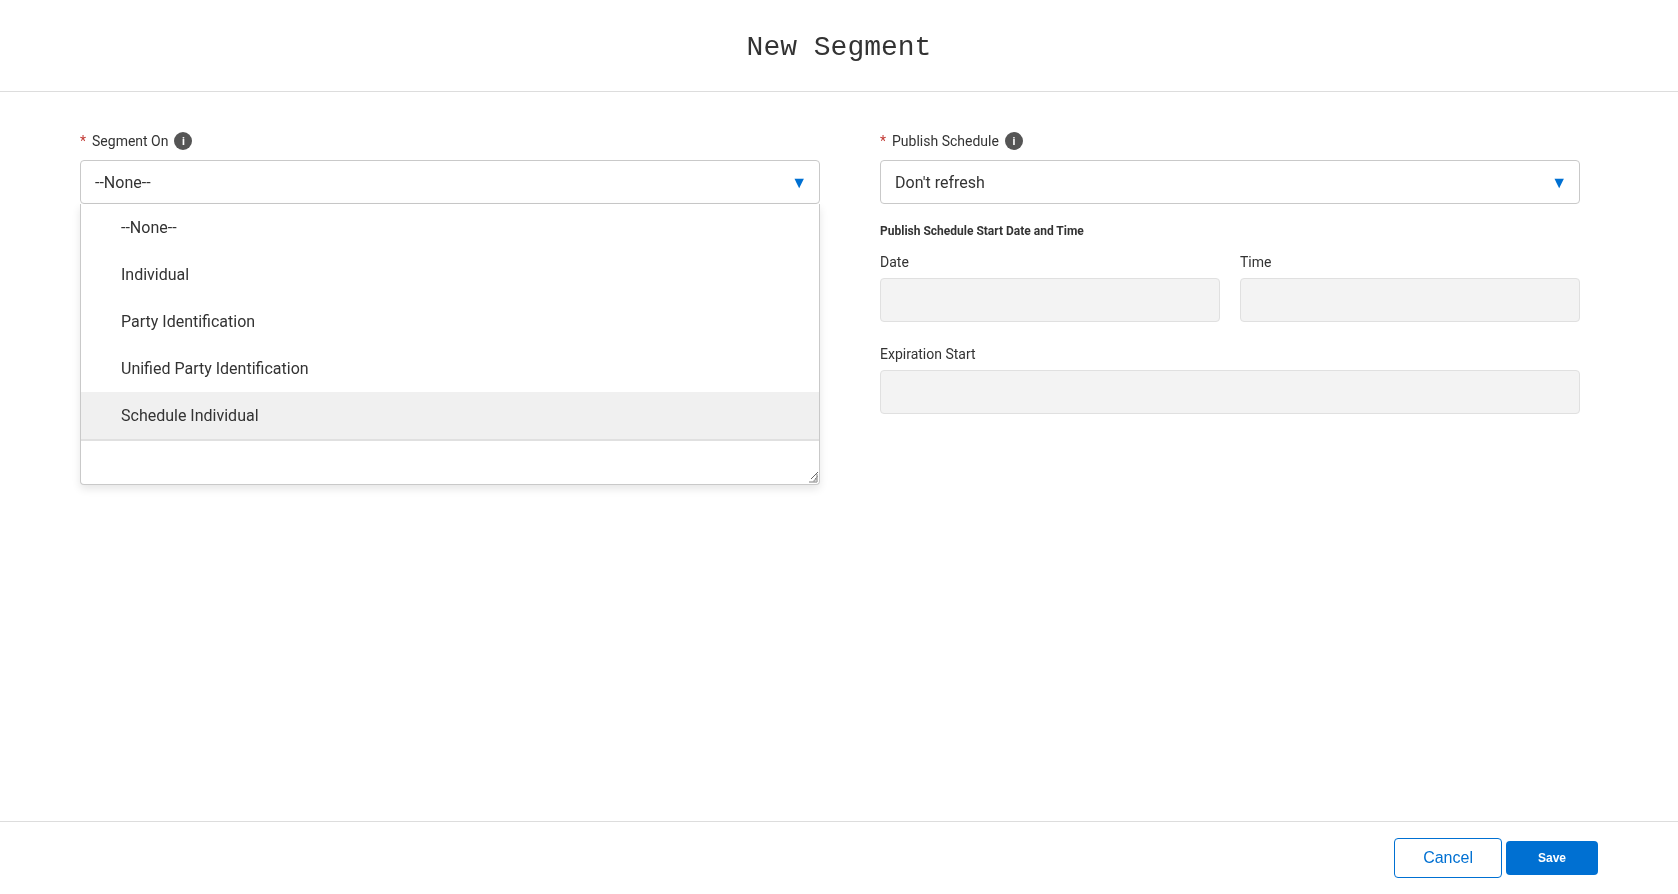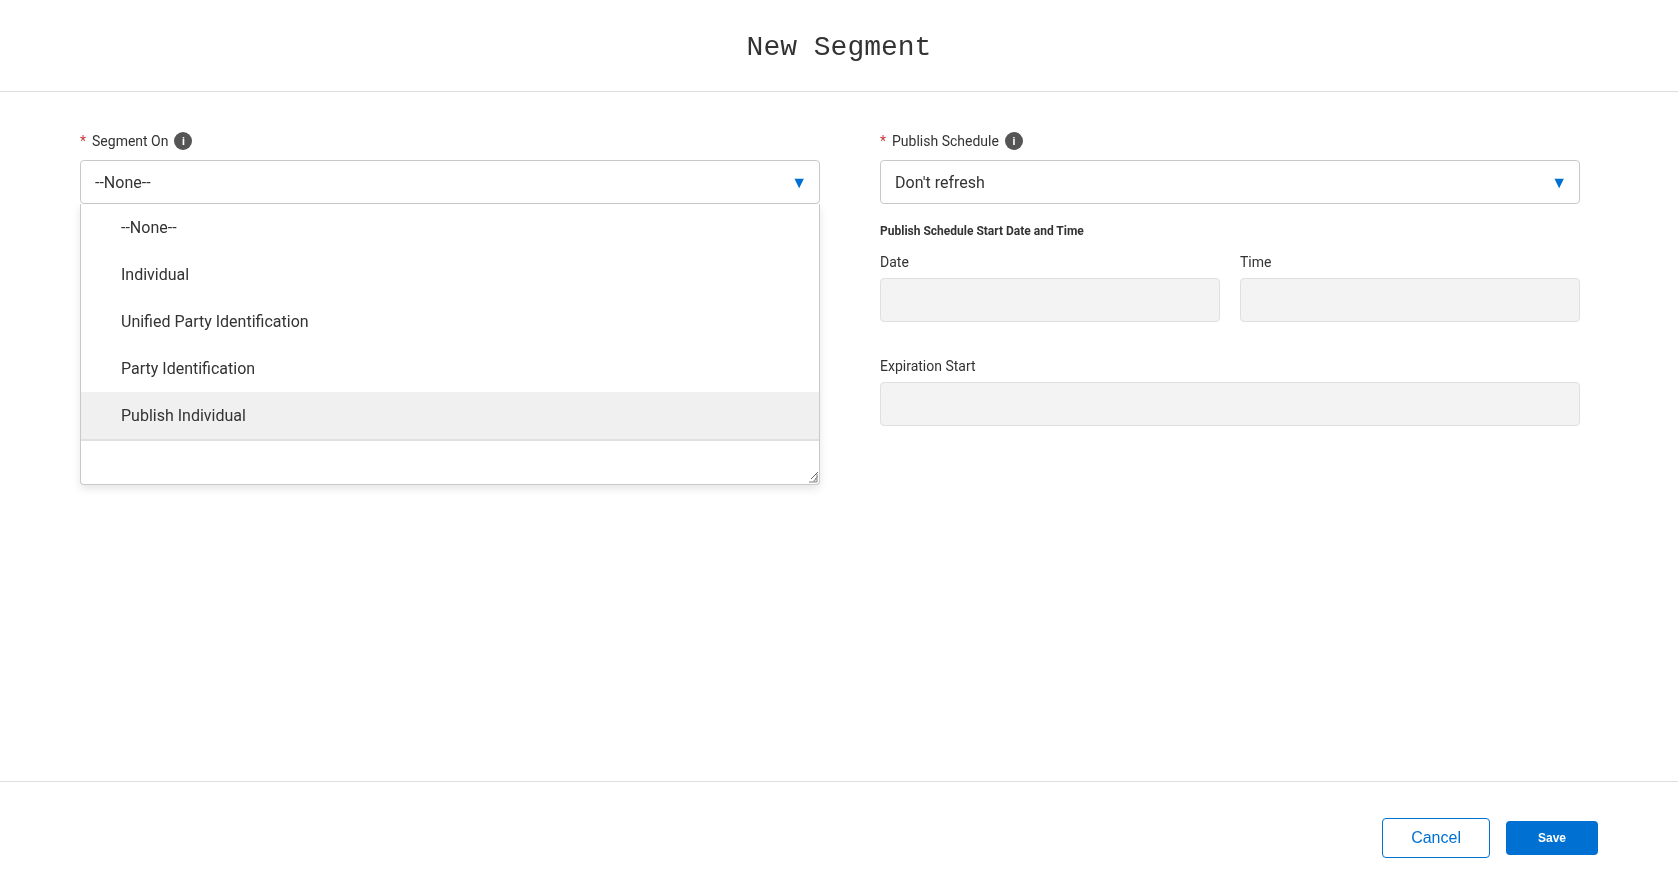--- a/index.html
+++ b/index.html
@@ -154,21 +154,21 @@
       font-size: 12px;
       font-weight: 700;
       color: #333;
       margin-bottom: 16px;
       margin-top: 20px;
     }
 
     .date-time-row {
       display: flex;
       gap: 20px;
-      margin-bottom: 36px;
+      margin-bottom: 24px;
     }
 
     .date-field {
       flex: 1;
     }
 
     .time-field {
       flex: 1;
     }
 
@@ -188,24 +188,24 @@
       font-size: 14px;
       color: #333;
     }
 
     .expiration-field {
       margin-bottom: 16px;
     }
 
     .footer-area {
       border-top: 1px solid #ddd;
-      padding: 36px 80px;
+      padding: 16px 80px;
       display: flex;
       justify-content: flex-end;
-      gap: 16px;
+      gap: 4px;
       align-items: center;
     }
 
     .btn-cancel {
       padding: 10px 28px;
       background: #fff;
       border: 1px solid #0070d2;
       color: #0070d2;
       border-radius: 4px;
       font-size: 16px;
@@ -243,24 +243,24 @@
 
     <div class="select-wrapper">
       <div class="select-box-display">
         <span>--None--</span>
         <span class="select-chevron">▼</span>
       </div>
 
       <div class="dropdown-list">
         <div class="dropdown-item">--None--</div>
         <div class="dropdown-item">Individual</div>
+        <div class="dropdown-item">Party Identification</div>
         <div class="dropdown-item">Unified Party Identification</div>
-        <div class="dropdown-item">Party Identification</div>
         <div class="dropdown-item hovered">
-          Publish Individual
+          Schedule Individual
         </div>
         <div style="position: relative; border-top: 1px solid #e0e0e0;">
           <textarea class="dropdown-textarea" rows="2" style=""></textarea>
           <svg class="dropdown-resize-handle" viewBox="0 0 16 16" fill="#aaa">
             <path d="M14 14L6 14M14 14L14 6M10 14L14 10" stroke="#aaa" stroke-width="1.5"></path>
           </svg>
         </div>
       </div>
     </div>
   </div>

